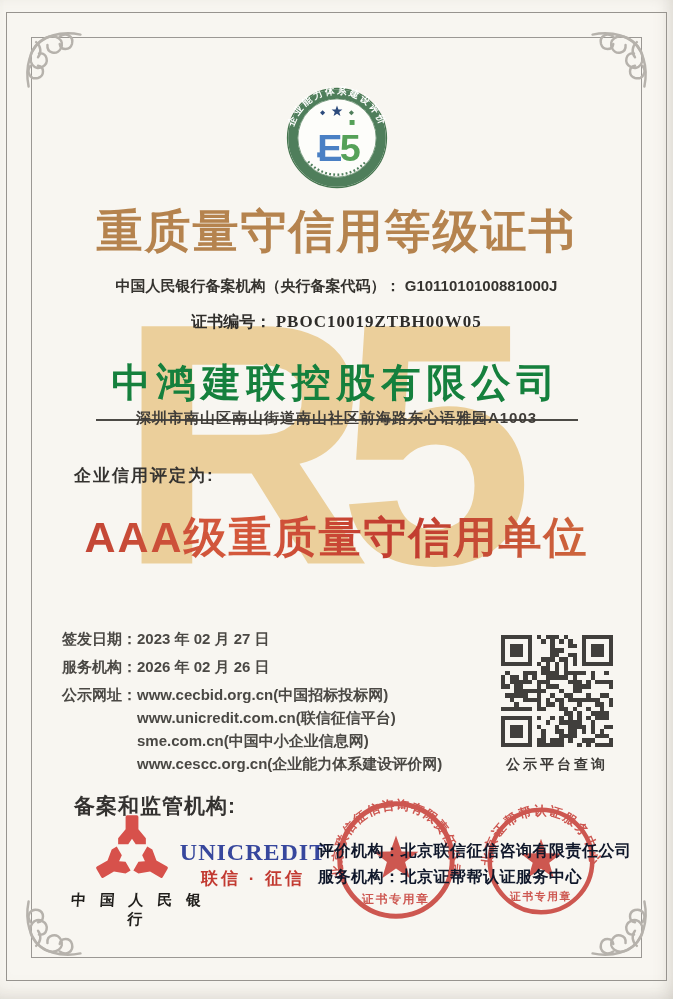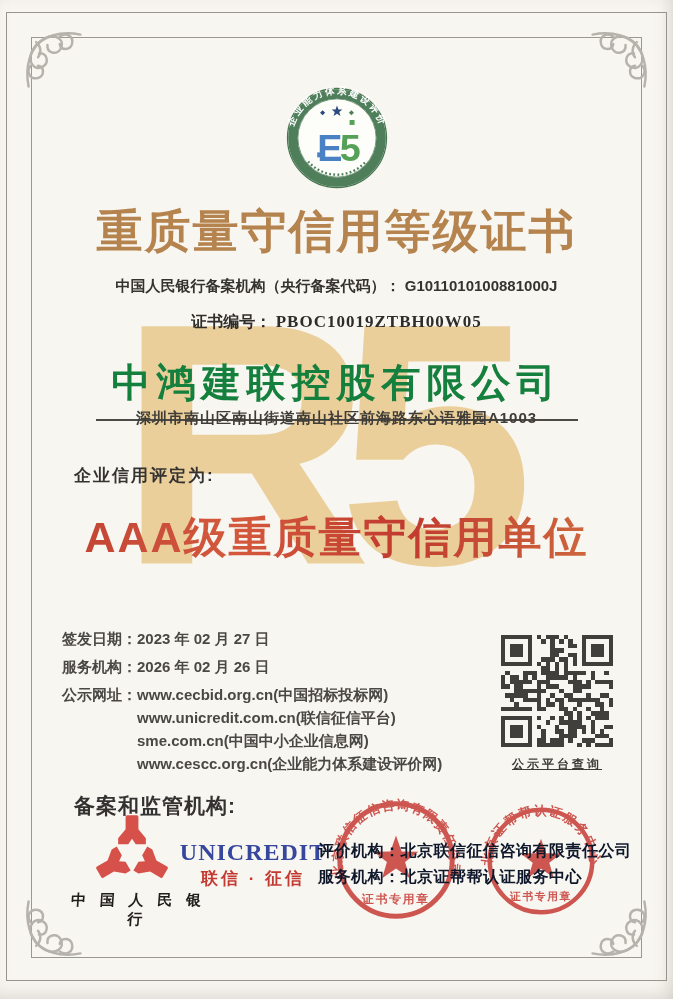--- a/index.html
+++ b/index.html
@@ -30,21 +30,21 @@
   .address{top:409px;font-size:15px;font-weight:700;color:#403d39;letter-spacing:1px;}
   .rating-intro{left:74px;top:464px;font-size:17px;font-weight:800;color:#353330;letter-spacing:2px;}
   .rating{top:509px;font-size:43px;font-weight:900;letter-spacing:2px;
           background:linear-gradient(92deg,#bd3f33 5%,#d4593c 35%,#c13a2f 60%,#cf6a3e 90%);
           -webkit-background-clip:text;background-clip:text;color:transparent;}
   .details{left:62px;top:627px;font-size:15px;font-weight:600;color:#4a4844;line-height:23px;}
   .details .row{margin-bottom:5px;}
   .sites{display:flex;}
   .sites .urls div{margin-bottom:0px;}
   .qr-wrap{left:501px;top:635px;width:112px;}
-  .qr-caption{margin-top:5px;text-align:center;font-size:12px;font-weight:700;letter-spacing:3px;color:#3d3b38;text-decoration:underline;}
+  .qr-caption{margin-top:5px;text-align:center;font-size:14px;font-weight:700;letter-spacing:3px;color:#3d3b38;}
   .reg-label{left:74px;top:792px;font-size:21px;font-weight:800;color:#343230;letter-spacing:1px;}
   .pboc{left:92px;top:810px;width:80px;height:80px;}
   .bank-caption{left:58px;top:891px;width:160px;text-align:center;font-size:15px;letter-spacing:5px;
                 font-family:"Liberation Serif",serif;font-weight:700;color:#201e1b;transform:skewX(-4deg);}
   .brand{left:168px;top:839px;width:170px;text-align:center;font-family:"Liberation Serif",serif;
          font-size:24px;font-weight:900;color:#37479d;letter-spacing:1px;}
   .brand-sub{left:168px;top:867px;width:170px;text-align:center;font-size:17px;font-weight:800;
              color:#c23a31;letter-spacing:3px;}
   .stamp{position:absolute;opacity:.85;}
   .stamp.left{left:328px;top:792px;width:136px;height:136px;}

